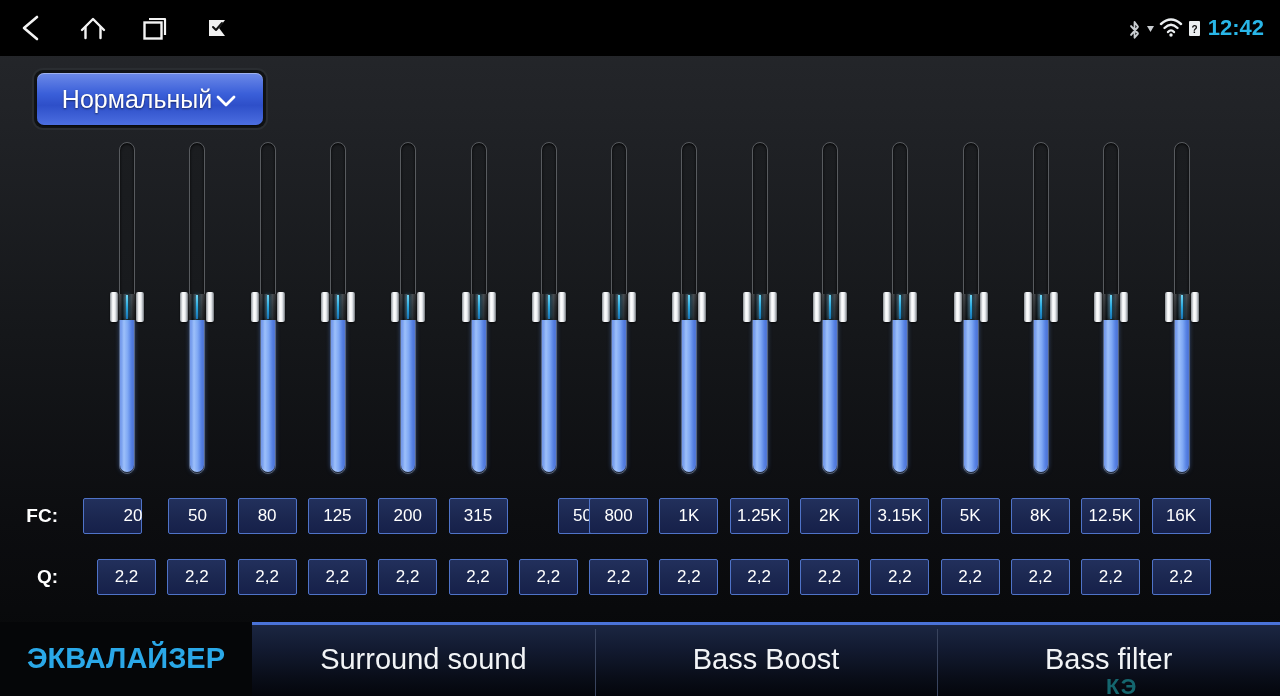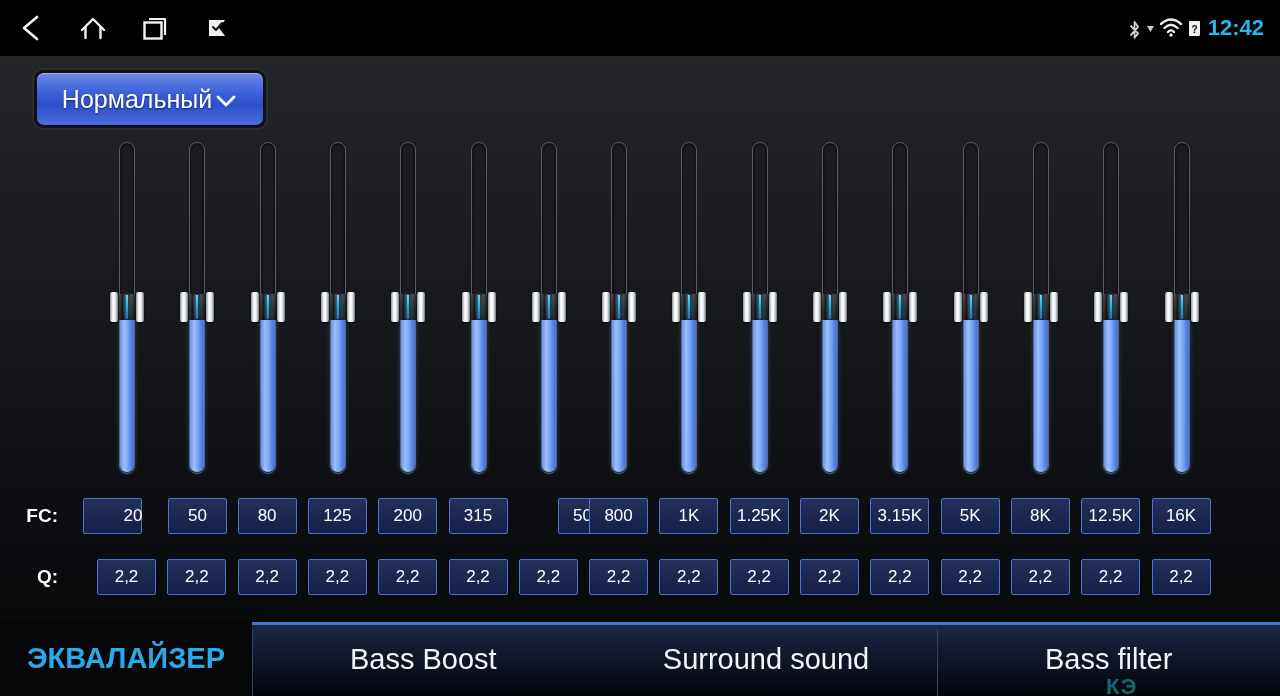--- a/index.html
+++ b/index.html
@@ -464,25 +464,25 @@
       <div class="val-box" style="left: 1010.9px;">2,2</div>
       <div class="val-box" style="left: 1081.2px;">2,2</div>
       <div class="val-box" style="left: 1151.5px;">2,2</div>
     </div>
 
   <div id="tabbar">
       <div class="tab active">
         <span class="tab-label">ЭКВАЛАЙЗЕР</span>
       </div>
       <div class="tab inactive">
+        <span class="tab-label">Surround sound</span>
+      </div>
+      <div class="tab inactive">
         <div class="tab-sep"></div>
         <span class="tab-label">Bass Boost</span>
-      </div>
-      <div class="tab inactive">
-        <span class="tab-label">Surround sound</span>
       </div>
       <div class="tab inactive">
         <div class="tab-sep"></div>
         <span class="tab-label">Bass filter</span>
       </div>
     </div>
   <div id="watermark">КЭ</div>
 
 </div>
 

